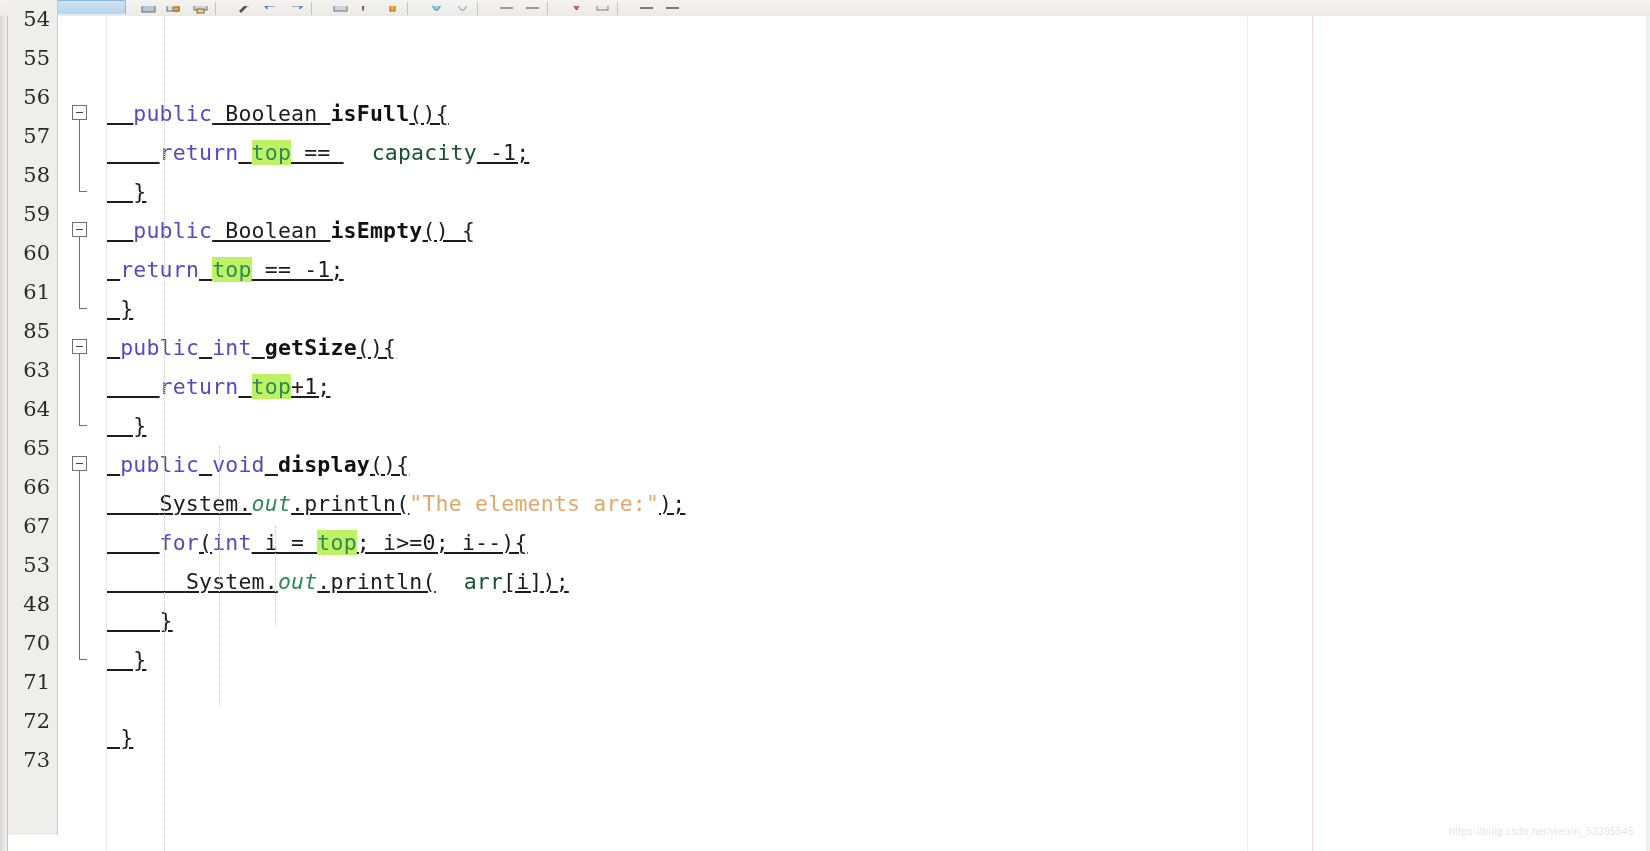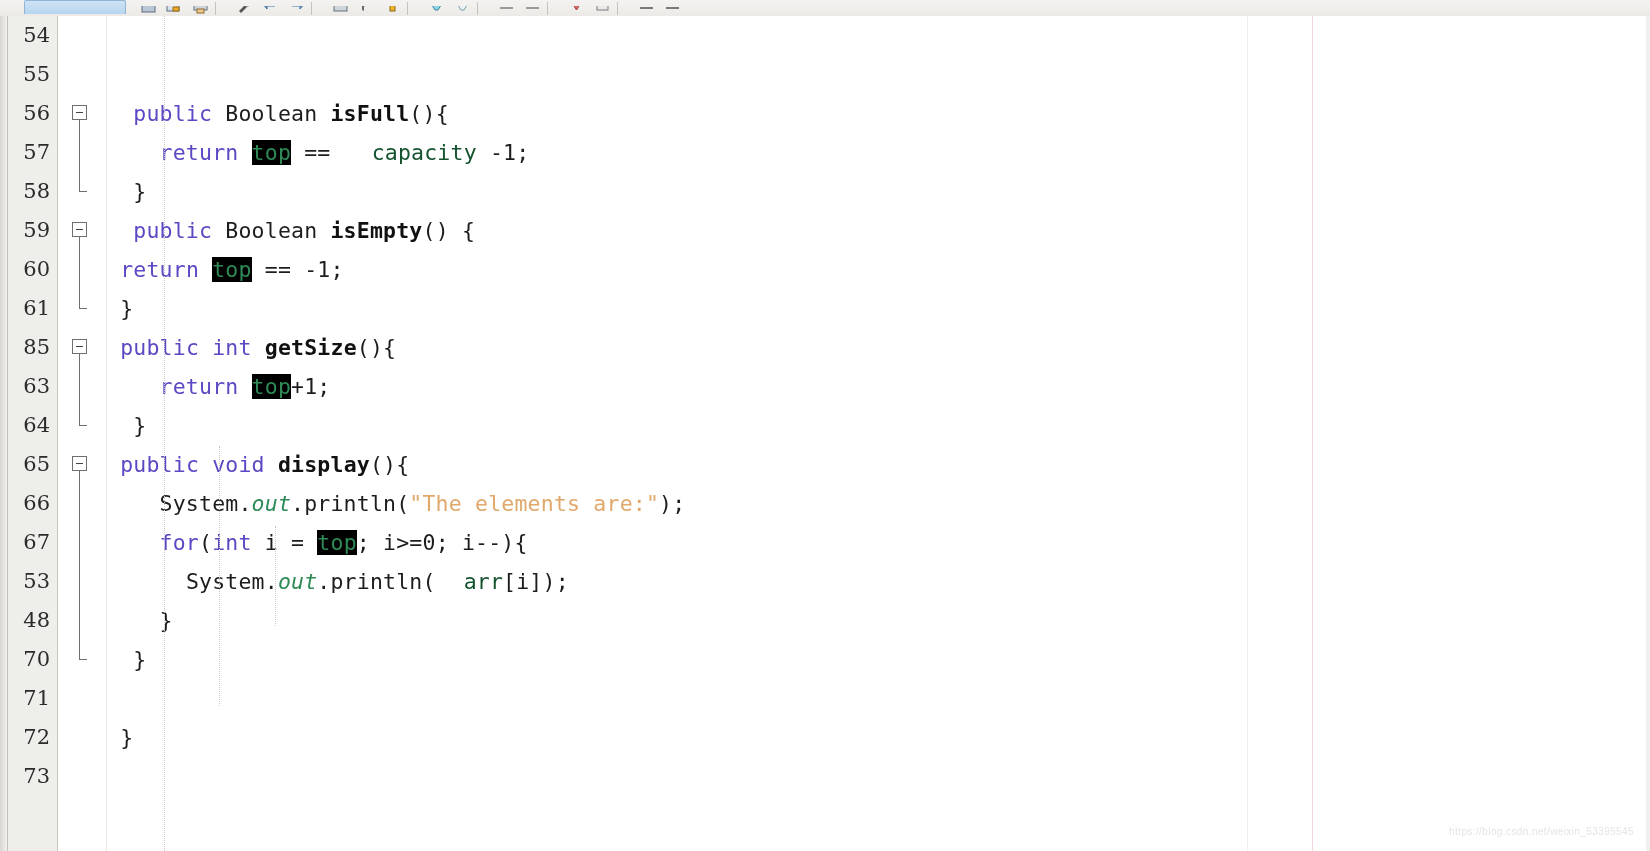--- a/index.html
+++ b/index.html
@@ -31,21 +31,21 @@
   .tbicon svg{position:absolute;left:0;top:-8px;}
   
   #frameedge{
     position:absolute;left:0;top:16px;width:7px;height:835px;
     background:linear-gradient(90deg,#d8d6d2,#f2f1ee);
     border-right:1px solid #c3c1bc;
   }
 
   
   #gutter{
-    position:absolute;left:8px;top:16px;width:49px;height:835px;
+    position:absolute;left:8px;top:0;width:49px;height:835px;
     background:#eeeeea;
     border-right:1px solid #c9c8c3;
   }
   .lnum{
     height:39px;line-height:39px;
     text-align:right;padding-right:7px;
     font-family:"DejaVu Serif", serif;
     font-size:21px;color:#2b2b2b;
     box-sizing:border-box;
   }
@@ -95,24 +95,24 @@
   #ruler{
     position:absolute;left:1205px;top:0;width:1px;height:835px;background:#f2d6d9;
   }
   #ruler2{
     position:absolute;left:1140px;top:0;width:1px;height:835px;background:#efefef;
   }
 
   .kw{color:#5b49c4;}
   .mname{color:#111111;font-weight:bold;}
   .fld{color:#14532d;margin-left:28px;}               
-  .hl{background:#000000;color:#2e8b57;}  
+  .hl{background:#bef264;color:#2e8b57;}  
   .str{color:#e0a86a;}
   .ital{color:#2e8b57;font-style:italic;}
-  .plain{color:#1d1d1d;}
+  .plain{color:#1d1d1d;text-decoration:underline;}
 
   
   #watermark{
     position:absolute;right:16px;bottom:14px;
     font-family:"Liberation Sans", sans-serif;
     font-size:10px;color:#e4e4e4;letter-spacing:0.4px;
     user-select:none;
   }
   
   #vscroll{

